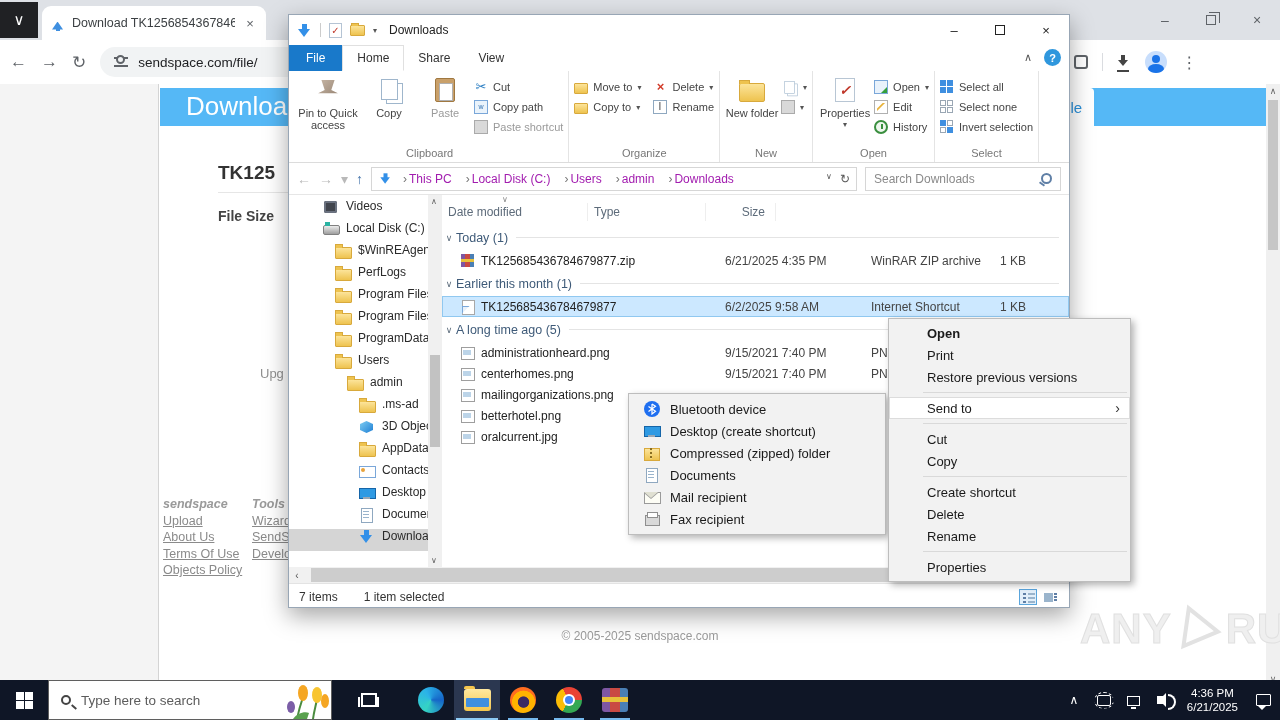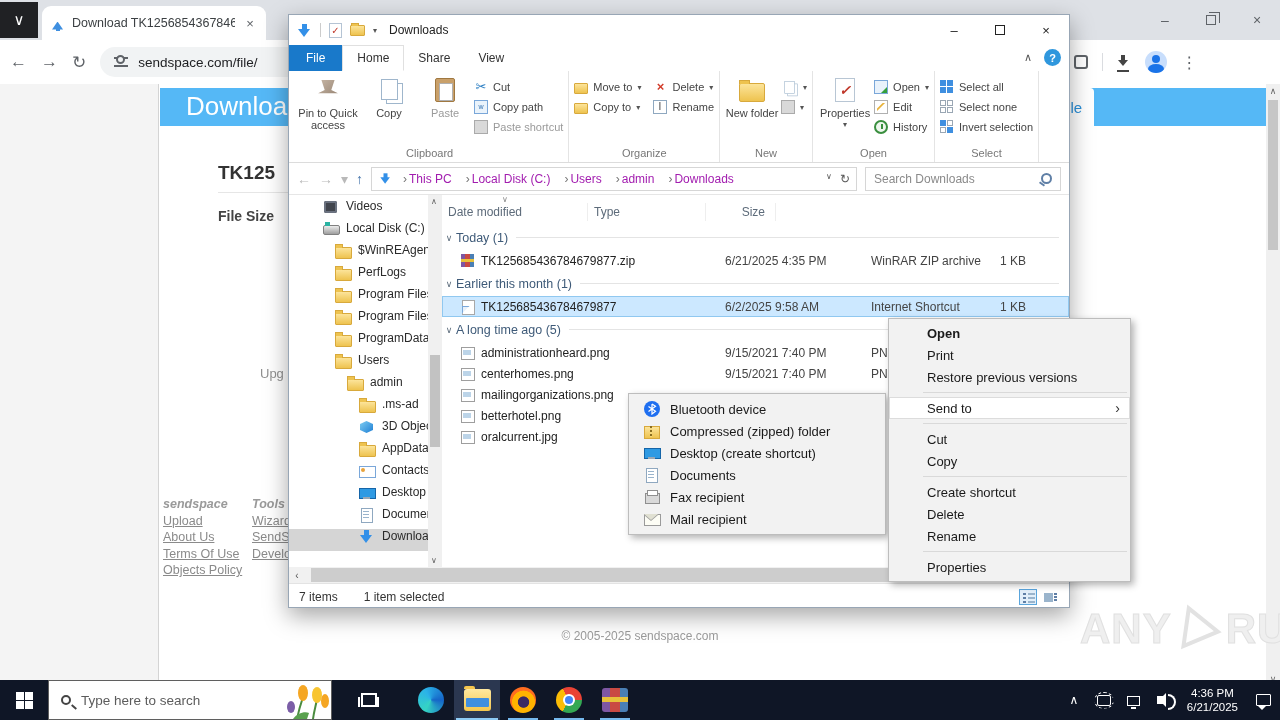--- a/index.html
+++ b/index.html
@@ -746,38 +746,38 @@
   <div class="sendto-menu">
     <div class="st-row">
       <span class="mi mi-bt">
           <svg width="10" height="12" viewBox="0 0 10 12">
             <path d="M5 1 v10 l3.5-2.8 L1.5 3.6 M5 11 M1.5 8.4 L8.5 3.2 5 1" fill="none" stroke="#fff" stroke-width="1.2"></path>
           </svg>
         </span>
       <span>Bluetooth device</span>
     </div>
     <div class="st-row">
+      <span class="mi mi-desk"></span>
+      <span>Desktop (create shortcut)</span>
+    </div>
+    <div class="st-row">
       <span class="mi mi-zip"></span>
       <span>Compressed (zipped) folder</span>
-    </div>
-    <div class="st-row">
-      <span class="mi mi-desk"></span>
-      <span>Desktop (create shortcut)</span>
     </div>
     <div class="st-row">
       <span class="mi mi-doc"></span>
       <span>Documents</span>
     </div>
     <div class="st-row">
+      <span class="mi mi-mail"></span>
+      <span>Mail recipient</span>
+    </div>
+    <div class="st-row">
       <span class="mi mi-fax"></span>
       <span>Fax recipient</span>
-    </div>
-    <div class="st-row">
-      <span class="mi mi-mail"></span>
-      <span>Mail recipient</span>
     </div>
   </div>
 
   <div class="context-menu">
 
       <div class="cm-row bold">
         <span>Open</span>
         <span class="cm-arrow"></span>
       </div>
 

